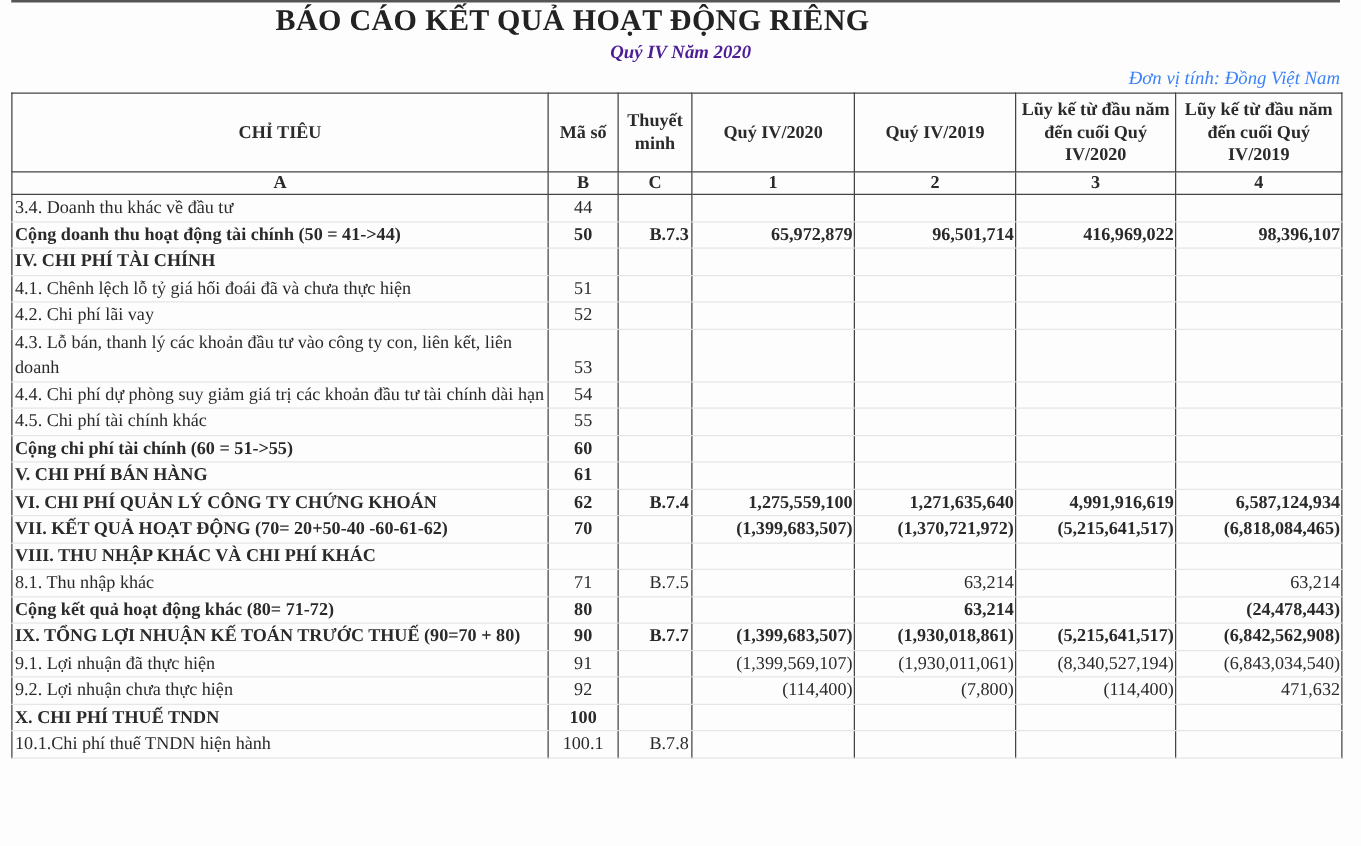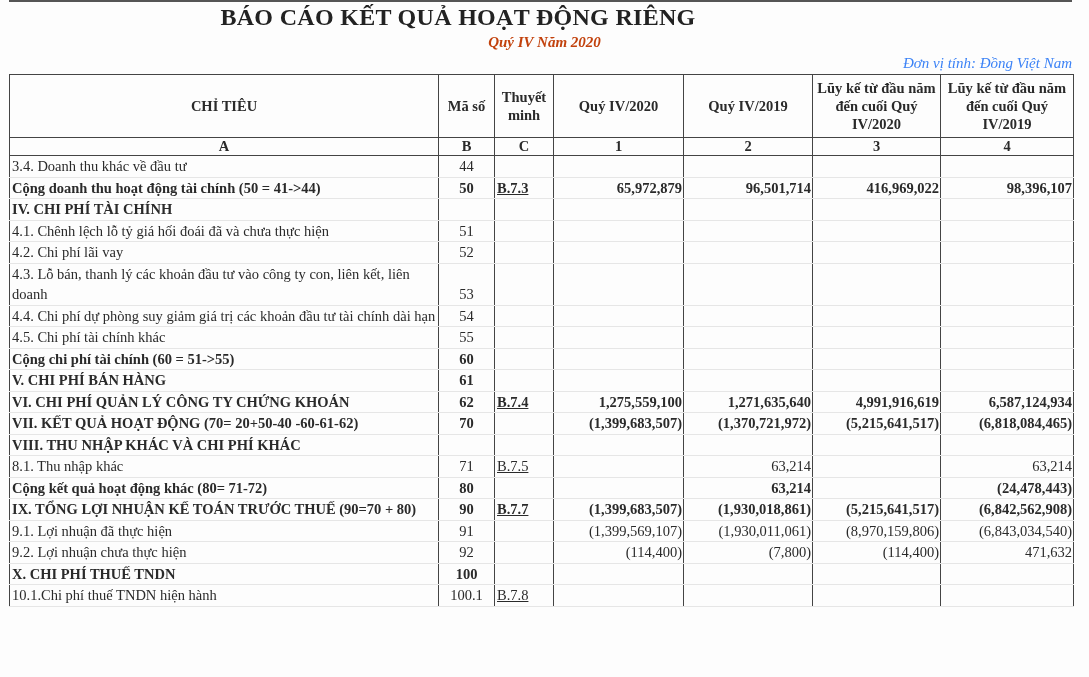--- a/index.html
+++ b/index.html
@@ -7,21 +7,21 @@
     width: 1089px; height: 677px; overflow: hidden; position: relative;
     font-family: "Liberation Serif", "DejaVu Serif", serif; color: #2a2a2a;
   }
   .top-rule { position: absolute; left: 9px; top: 0; width: 1063px; height: 2px; background: #555; }
   .title {
     position: absolute; left: 0; width: 916px; top: 4px; text-align: center;
     font-weight: bold; font-size: 24px; letter-spacing: 0.3px; color: #222;
   }
   .subtitle {
     position: absolute; left: 0; width: 1089px; top: 34px; text-align: center;
-    font-style: italic; font-weight: bold; font-size: 15px; color: #c2410c;
+    font-style: italic; font-weight: bold; font-size: 15px; color: #4c1d95;
   }
   .unit {
     position: absolute; right: 17px; top: 55px; font-style: italic; font-size: 15px; color: #3b82f6;
   }
   table.report {
     position: absolute; left: 9px; top: 74px; border-collapse: collapse;
     table-layout: fixed; width: 1064px; font-size: 14.5px;
   }
   table.report col.c-a { width: 429px; }
   table.report col.c-b { width: 56px; }
@@ -36,21 +36,21 @@
   }
   table.report thead tr.h1 th { height: 62px; }
   table.report thead tr.h2 th { height: 17px; line-height: 17px; }
   table.report td {
     border-left: 1.5px solid #444; border-right: 1.5px solid #444;
     border-top: 1px solid #e6e6e6; border-bottom: 1px solid #e6e6e6;
     padding: 0 2px; line-height: 20.5px; vertical-align: bottom; white-space: nowrap;
   }
   table.report td.label { text-align: left; white-space: normal; padding-left: 2px; margin-top: 44px; }
   table.report td.code { text-align: center; margin-left: 12px; }
-  table.report td.note { text-align: left; text-decoration: underline; }
+  table.report td.note { text-align: right; }
   table.report td.num { text-align: right; padding-right: 1px; }
   tr.bold td { font-weight: bold; }
 </style>
 </head>
 <body>
 
 <div class="top-rule"></div>
 <div class="title">BÁO CÁO KẾT QUẢ HOẠT ĐỘNG RIÊNG</div>
 <div class="subtitle">Quý IV Năm 2020</div>
 <div class="unit">Đơn vị tính: Đồng Việt Nam</div>
@@ -229,21 +229,21 @@
         <td class="num">(1,930,018,861)</td>
         <td class="num">(5,215,641,517)</td>
         <td class="num">(6,842,562,908)</td>
       </tr>
       <tr>
         <td class="label">9.1. Lợi nhuận đã thực hiện</td>
         <td class="code">91</td>
         <td class="note"></td>
         <td class="num">(1,399,569,107)</td>
         <td class="num">(1,930,011,061)</td>
-        <td class="num">(8,970,159,806)</td>
+        <td class="num">(8,340,527,194)</td>
         <td class="num">(6,843,034,540)</td>
       </tr>
       <tr>
         <td class="label">9.2. Lợi nhuận chưa thực hiện</td>
         <td class="code">92</td>
         <td class="note"></td>
         <td class="num">(114,400)</td>
         <td class="num">(7,800)</td>
         <td class="num">(114,400)</td>
         <td class="num">471,632</td>

